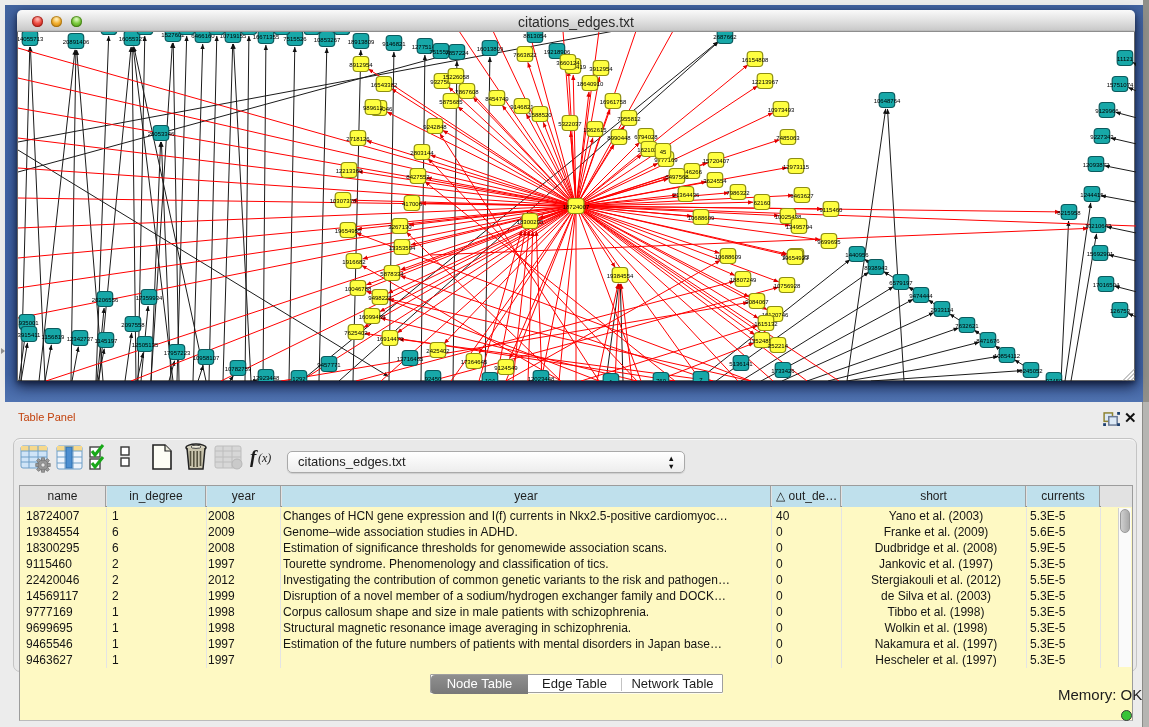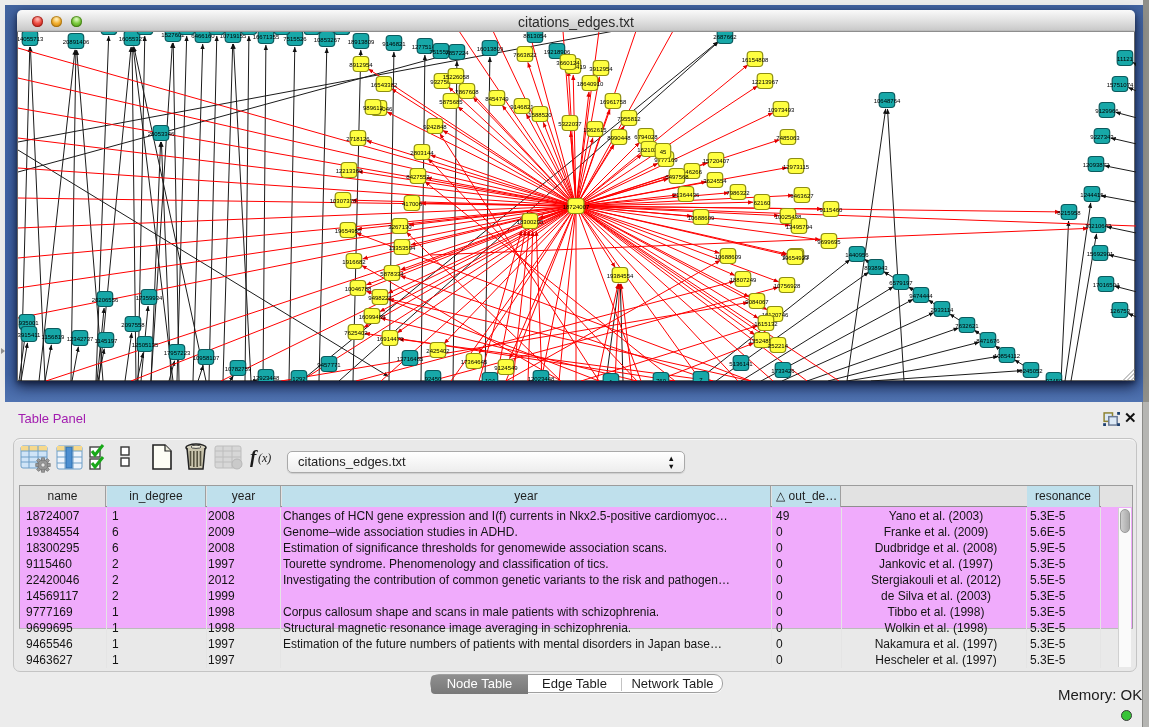--- a/index.html
+++ b/index.html
@@ -14,43 +14,43 @@
  background:linear-gradient(#fafafa,#e4e4e4 45%,#c9c9c9 96%,#ababab);
  border-bottom:1px solid #8e8e8e}
 .tbar .ttl{position:absolute;left:0;right:0;top:3.5px;text-align:center;font-size:14px;color:#2a2a2a}
 .dot{position:absolute;top:5.5px;width:11px;height:11px;border-radius:50%}
 .dot.r{left:15px;background:radial-gradient(circle at 50% 30%,#ffafa8 8%,#ee4e44 45%,#b41b12);box-shadow:inset 0 0 1px 1px rgba(120,10,5,.6)}
 .dot.y{left:34px;background:radial-gradient(circle at 50% 30%,#ffe9ad 8%,#f3b030 45%,#c07b0a);box-shadow:inset 0 0 1px 1px rgba(130,85,0,.6)}
 .dot.g{left:54px;background:radial-gradient(circle at 50% 30%,#d5f5b2 8%,#7ccc3f 45%,#4d9211);box-shadow:inset 0 0 1px 1px rgba(40,90,0,.6)}
 .canvas{position:absolute;left:0;top:22px;width:1118px;height:349px;background:#fff;
  border-left:1px solid #666;border-right:1px solid #666;border-bottom:1px solid #666}
 svg.graph{position:absolute;left:0;top:0}
-.panel-title{position:absolute;left:18px;top:411px;font-size:13px;color:#a21caf}
+.panel-title{position:absolute;left:18px;top:411px;font-size:11px;color:#c2410c}
 .float-ic{position:absolute;left:1103px;top:412px;width:19px;height:14px}
 .close-x{position:absolute;left:1124px;top:409px;font-size:15px;font-weight:bold;color:#111}
 .panel{position:absolute;left:13px;top:438px;width:1124px;height:234px;border:1px solid #c4c4c4;
  border-radius:7px;background:#e9e9e9;box-shadow:inset 0 1px 0 #f8f8f8}
 .tools{position:absolute;left:0;top:0;width:100%;height:46px}
 .combo{position:absolute;left:273px;top:12px;width:398px;height:22px;border:1px solid #a9a9a9;border-radius:5px;
  background:linear-gradient(#fff,#ededed);font-size:13px;color:#222;line-height:20px;padding-left:10px;
  box-shadow:0 1px 1px rgba(0,0,0,.12)}
 .combo .ud{position:absolute;right:9px;top:2.5px;font-size:7.5px;color:#111;line-height:8px}
-.tblwrap{position:absolute;left:5px;top:46px;width:1114px;height:144px;background:#f0abfc;border:1px solid #9c9c9c;border-bottom:1px solid #bbb}
+.tblwrap{position:absolute;left:5px;top:46px;width:1114px;height:236px;background:#fef9c3;border:1px solid #9c9c9c;border-bottom:1px solid #bbb}
 .thead{position:absolute;left:0;top:0;width:1112px;height:21px;background:#e2e2e2;border-bottom:1px solid #8f8f8f;font-size:12px;color:#1e1e1e}
 .th{position:absolute;top:0;height:21px;line-height:21px;text-align:center;border-right:1px solid #9f9f9f;background:#bfe0ec}
 .tb{position:absolute;left:0;top:22px;width:1102px;height:160px;font-size:12px;color:#141414}
 .tr{position:relative;height:16px;line-height:16px;white-space:nowrap}
 .tr div{position:absolute;top:0;height:16px;overflow:hidden}
 .gl{position:absolute;top:0;width:1px;height:160px;background:#e4e4e4}
 .c0{left:6px;width:80px}.c1{left:92px;width:90px}.c2{left:188px;width:80px}
 .c3{left:263px;width:486px}.c4{left:756px;width:60px}.c5{left:826px;width:180px;text-align:center}
 .c6{left:1010px;width:80px}
 .vscroll{position:absolute;right:1px;top:22px;width:13px;height:159px;background:#fafafa;border-left:1px solid #d0d0d0}
 .vthumb{position:absolute;left:1px;top:1px;width:10px;height:24px;border-radius:5px;background:linear-gradient(90deg,#cfcfcf,#a9a9a9);border:1px solid #999}
-.tabs{position:absolute;left:430px;top:674px;width:293px;height:19px;border:1px solid #9f9f9f;border-radius:9px;
+.tabs{position:absolute;left:430px;top:674px;width:293px;height:19px;border:1px solid #9f9f9f;border-radius:1px;
  background:#fff;font-size:13px;color:#1c1c1c;text-align:center;box-shadow:0 1px 0 rgba(255,255,255,.7)}
 .tab{position:absolute;top:0;height:19px;line-height:18px}
 .tab.sel{background:linear-gradient(#8f8f8f,#787878);color:#fff;border-radius:4px 0 0 4px}
 .tabsep{position:absolute;top:3px;width:1px;height:13px;background:#c3c3c3}
 .mem{position:absolute;left:1058px;top:686px;font-size:15px;color:#1c1c1c}
 .memdot{position:absolute;left:1121px;top:710px;width:11px;height:11px;border-radius:50%;background:#38c438;border:1.5px solid #3a3a3a}
 .wpeek{position:absolute;left:1px;top:348px;width:0;height:0;border-top:3px solid transparent;border-bottom:3px solid transparent;border-left:4px solid #8f8f8f}
 </style></head><body>
 <div class="page">
  <div class="desk"></div>
@@ -966,30 +966,31 @@
         </svg>
    <div class="combo">citations_edges.txt<span class="ud">▲<br>▼</span></div>
   </div>
   <div class="tblwrap">
    <div class="thead">
      <div class="th" style="left:0;width:86px;background:#e2e2e2">name</div>
      <div class="th" style="left:87px;width:99px">in_degree</div>
      <div class="th" style="left:187px;width:74px">year</div>
      <div class="th" style="left:262px;width:489px">year</div>
      <div class="th" style="left:752px;width:69px;text-align:left;padding-left:4px">△ out_de…</div>
-     <div class="th" style="left:1007px;width:73px">resonance</div>
+     <div class="th" style="left:822px;width:184px">short</div>
+     <div class="th" style="left:1007px;width:73px">currents</div>
      <div class="th" style="left:1081px;width:31px;background:#e2e2e2;border-right:none"></div>
    </div>
    <div class="tb">
           <div class="tr">
             <div class="c0">18724007</div>
             <div class="c1">1</div>
             <div class="c2">2008</div>
             <div class="c3">Changes of HCN gene expression and I(f) currents in Nkx2.5-positive cardiomyoc…</div>
-            <div class="c4">49</div>
+            <div class="c4">40</div>
             <div class="c5">Yano et al. (2003)</div>
             <div class="c6">5.3E-5</div>
           </div>
           <div class="tr">
             <div class="c0">19384554</div>
             <div class="c1">6</div>
             <div class="c2">2009</div>
             <div class="c3">Genome–wide association studies in ADHD.</div>
             <div class="c4">0</div>
             <div class="c5">Franke et al. (2009)</div>
@@ -1019,29 +1020,30 @@
             <div class="c2">2012</div>
             <div class="c3">Investigating the contribution of common genetic variants to the risk and pathogen…</div>
             <div class="c4">0</div>
             <div class="c5">Stergiakouli et al. (2012)</div>
             <div class="c6">5.5E-5</div>
           </div>
           <div class="tr">
             <div class="c0">14569117</div>
             <div class="c1">2</div>
             <div class="c2">1999</div>
+            <div class="c3">Disruption of a novel member of a sodium/hydrogen exchanger family and DOCK…</div>
             <div class="c4">0</div>
             <div class="c5">de Silva et al. (2003)</div>
             <div class="c6">5.3E-5</div>
           </div>
           <div class="tr">
             <div class="c0">9777169</div>
             <div class="c1">1</div>
             <div class="c2">1998</div>
-            <div class="c3">Corpus callosum shape and scans in male patients with schizophrenia.</div>
+            <div class="c3">Corpus callosum shape and size in male patients with schizophrenia.</div>
             <div class="c4">0</div>
             <div class="c5">Tibbo et al. (1998)</div>
             <div class="c6">5.3E-5</div>
           </div>
           <div class="tr">
             <div class="c0">9699695</div>
             <div class="c1">1</div>
             <div class="c2">1998</div>
             <div class="c3">Structural magnetic resonance image averaging in schizophrenia.</div>
             <div class="c4">0</div>

